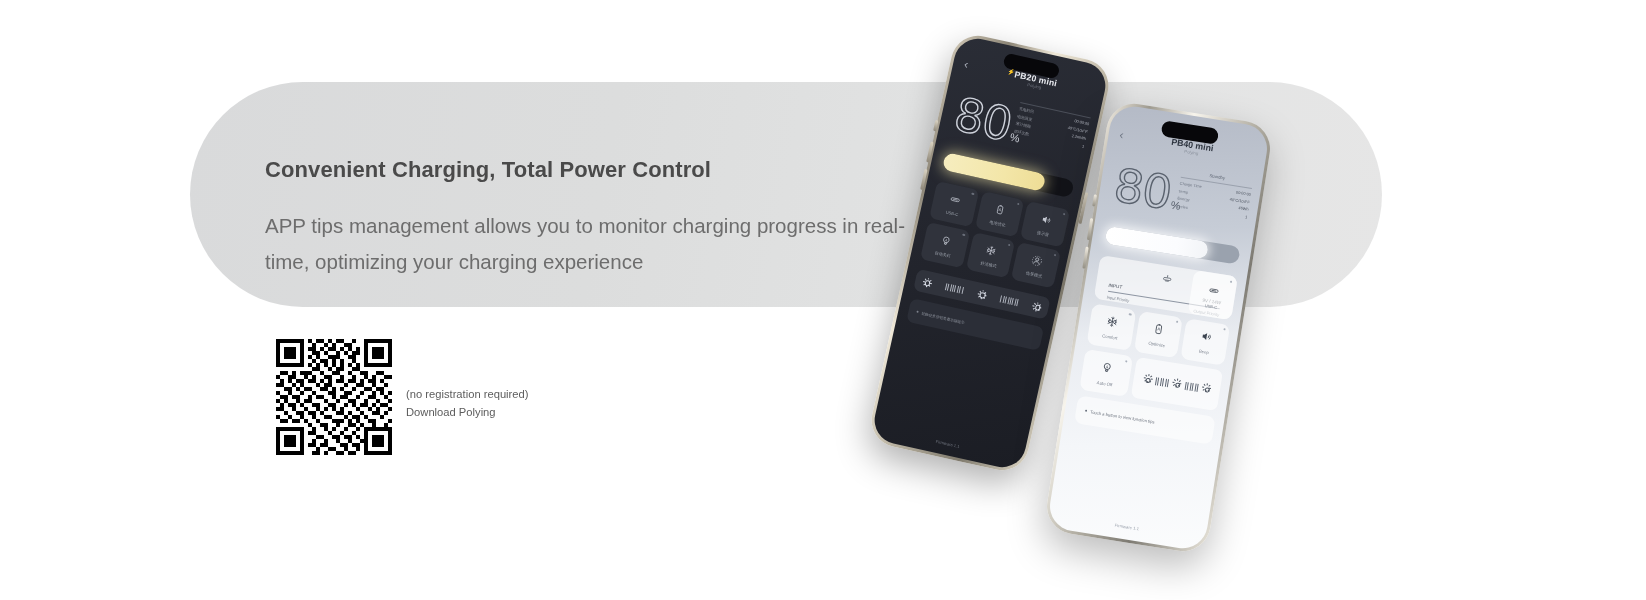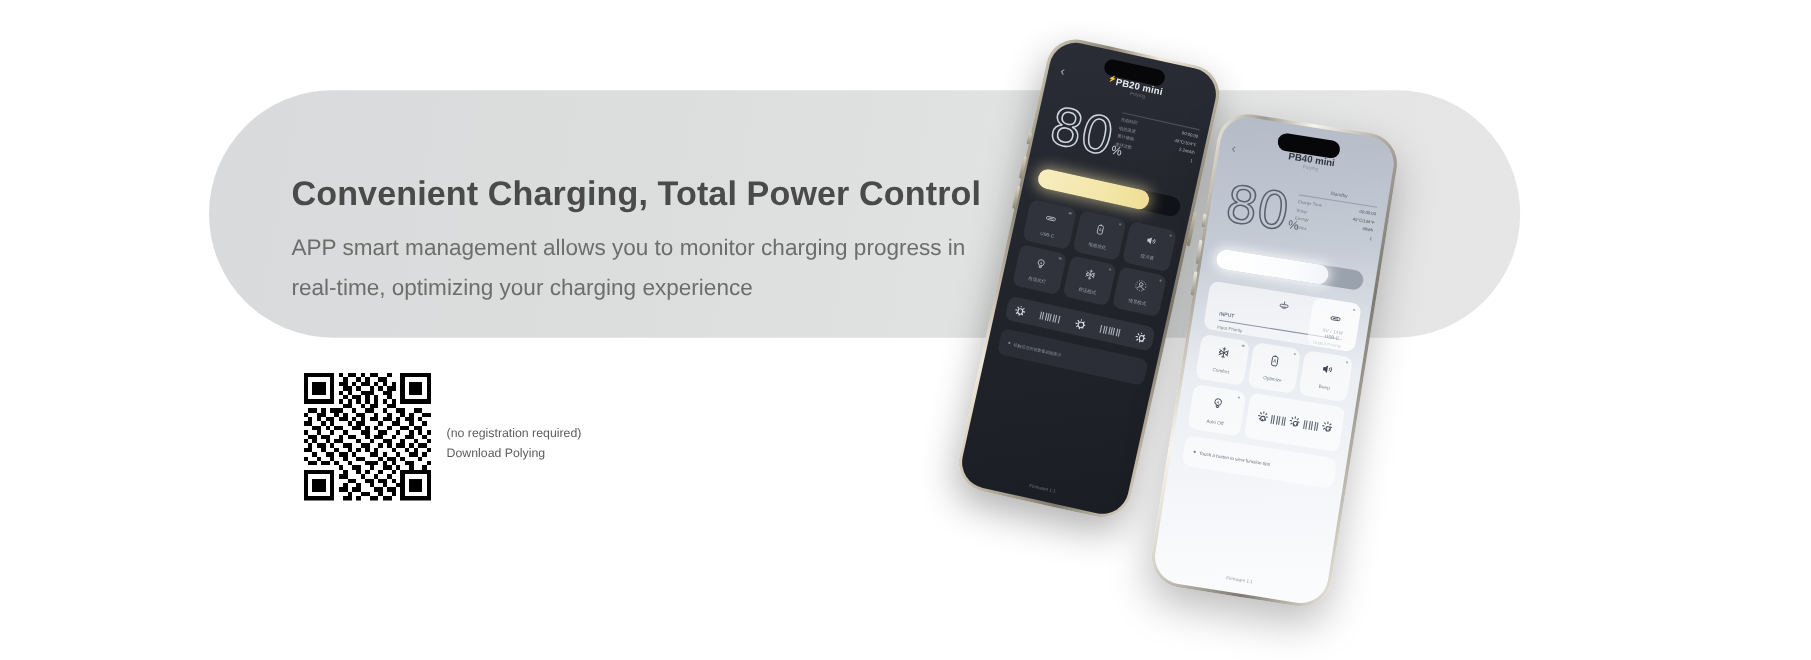--- a/index.html
+++ b/index.html
@@ -11,21 +11,21 @@
   #stage{position:absolute;inset:0;}
 
   
   .banner{
     position:absolute;left:190px;top:82px;width:1192px;height:225px;
     border-radius:113px;
     background:linear-gradient(100deg,#d9dadb 0%,#dcdddd 35%,#e2e3e3 65%,#e6e6e6 100%);
   }
   .headline{
     position:absolute;left:265px;top:156px;width:700px;
-    font-size:31px;font-weight:bold;color:#4a4a4a;letter-spacing:.1px;
+    font-size:22px;font-weight:bold;color:#4a4a4a;letter-spacing:.1px;
     line-height:1.3;white-space:nowrap;
   }
   .subline{
     position:absolute;left:265px;top:208px;width:640px;
     font-size:20.5px;color:#6d6d6d;line-height:1.78;font-weight:400;
   }
 
   
   .qr-wrap{position:absolute;left:276px;top:339px;width:116px;height:116px;background:#fff;}
   .qr-wrap svg{display:block;}
@@ -206,21 +206,21 @@
   #phone2 .sb2{left:-2.5px;top:120px;width:3px;height:22px;background:linear-gradient(180deg,#f0ebe0,#938f84);}
   #phone2 .sb3{left:-2.5px;top:149px;width:3px;height:22px;background:linear-gradient(180deg,#f0ebe0,#938f84);}
 </style>
 </head>
 <body>
 
 <div id="stage">
 
   <div class="banner"></div>
   <div class="headline">Convenient Charging, Total Power Control</div>
-  <div class="subline">APP smart management allows you to monitor charging progress in real-time, optimizing your charging experience</div>
+  <div class="subline">APP tips management allows you to monitor charging progress in real-time, optimizing your charging experience</div>
 
   <div class="qr-wrap">
     <svg width="116" height="116" viewBox="0 0 29 29" shape-rendering="crispEdges">
       <rect width="29" height="29" fill="#ffffff"></rect>
       <g fill="#000000">
         <rect x="0" y="0" width="7" height="1"></rect>
           <rect x="8" y="0" width="1" height="1"></rect>
           <rect x="10" y="0" width="2" height="1"></rect>
           <rect x="13" y="0" width="1" height="1"></rect>
           <rect x="15" y="0" width="2" height="1"></rect>

